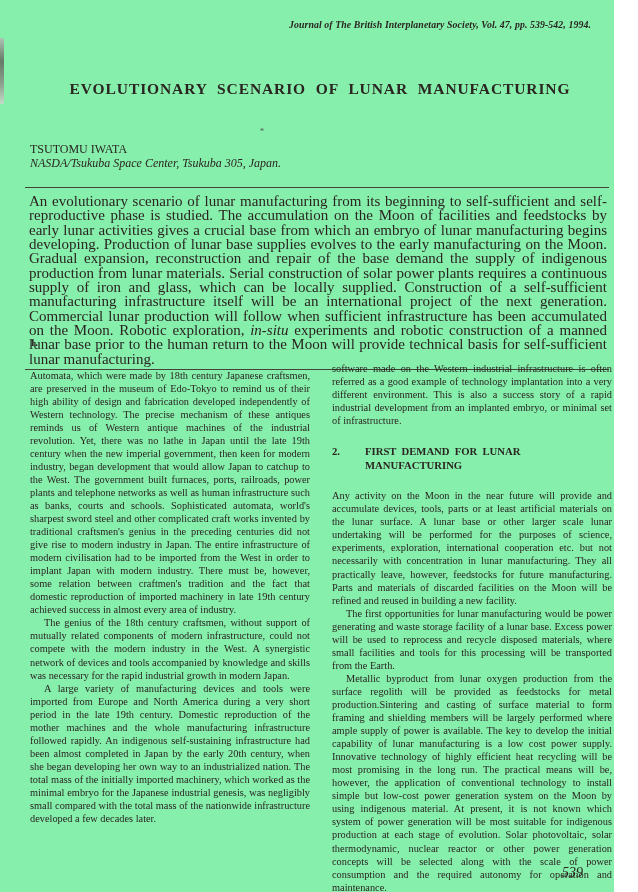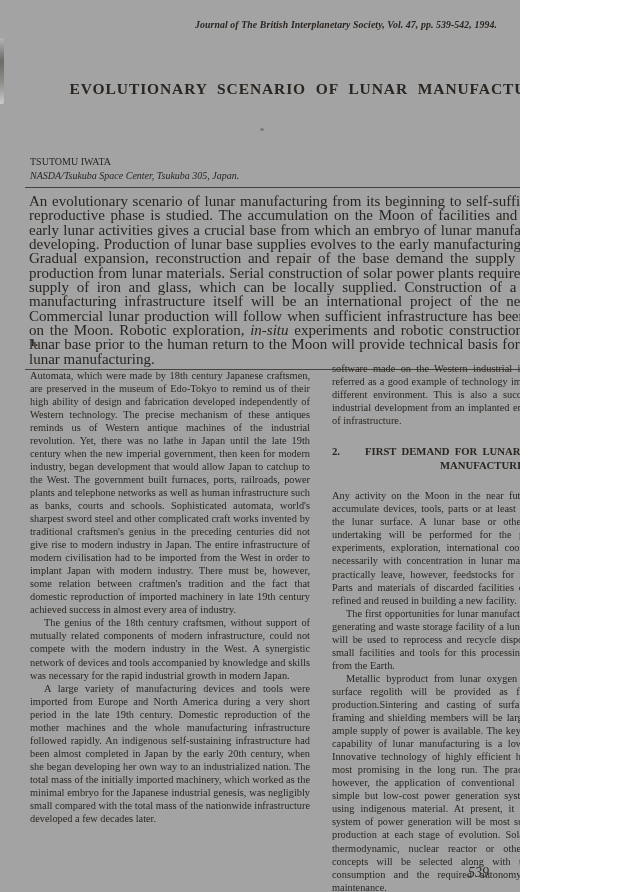--- a/index.html
+++ b/index.html
@@ -1,19 +1,19 @@
 <!DOCTYPE html>
 <html><head>
 <meta charset="utf-8">
 <style>
   html,body { margin:0; padding:0; }
   .page {
     position:relative;
-    width:520px; height:892px;
-    background:#a3a3a3;
+    width:614px; height:892px;
+    background:#86efac;
     color:#2a2520;
     font-family:"Liberation Serif", serif;
     overflow:hidden;
   }
   .scan-edge {
     position:absolute; left:0; top:38px; width:4px; height:66px;
     background:linear-gradient(180deg, #b9b9b6 0%, #5f5c58 35%, #8f8d89 70%, #d6d5d2 100%);
     border-radius:0 2px 2px 0;
     opacity:.8;
   }
@@ -24,21 +24,21 @@
   }
   .paper-title {
     position:absolute; top:80px; left:30px; width:580px;
     font-size:15.5px; font-weight:bold;
     letter-spacing:.9px; word-spacing:5px;
   }
   .speck {
     position:absolute; top:127px; left:260px;
     font-size:8px; color:#55504b;
   }
-  .author-block { position:absolute; top:143px; left:30px; font-size:10px; line-height:13.5px;margin-top:12px; }
+  .author-block { position:absolute; top:143px; left:30px; font-size:12px; line-height:13.5px; }
   .affiliation { font-style:italic;font-family:Liberation Serif, serif; }
   .abstract-box {
     position:absolute; top:187px; left:25px; width:584px;
     border-top:1.5px solid #45413c;
     border-bottom:1.5px solid #45413c;
     padding:6px 2px 3px 4px;
     box-sizing:border-box;
     font-size:15px; line-height:14.35px;
     text-align:justify;
   }
@@ -50,21 +50,21 @@
   .col-right { padding-top:26px; box-sizing:border-box; }
   .section-heading {
     display:flex;
     font-size:10.7px; font-weight:bold;
     word-spacing:2.5px; line-height:13.5px;
   }
   .section-heading .sec-num { width:33px; flex:0 0 33px; }
   .section-heading .sec-title { flex:1; }
   .sec1-heading { margin-bottom:19px; }
   .sec2-heading { margin-top:18px; margin-bottom:17px; }
-  .sec-title-line2 { text-align:center; }
+  .sec-title-line2 { text-align:left; }
   .para { margin:0; text-align:justify; }
   .para.indent { text-indent:14px;font-family:Liberation Serif, serif; }
   .page-number {
     position:absolute; right:31px; bottom:11px;
     font-size:14px; font-style:italic;
   }
 </style>
 </head>
 <body>
 

